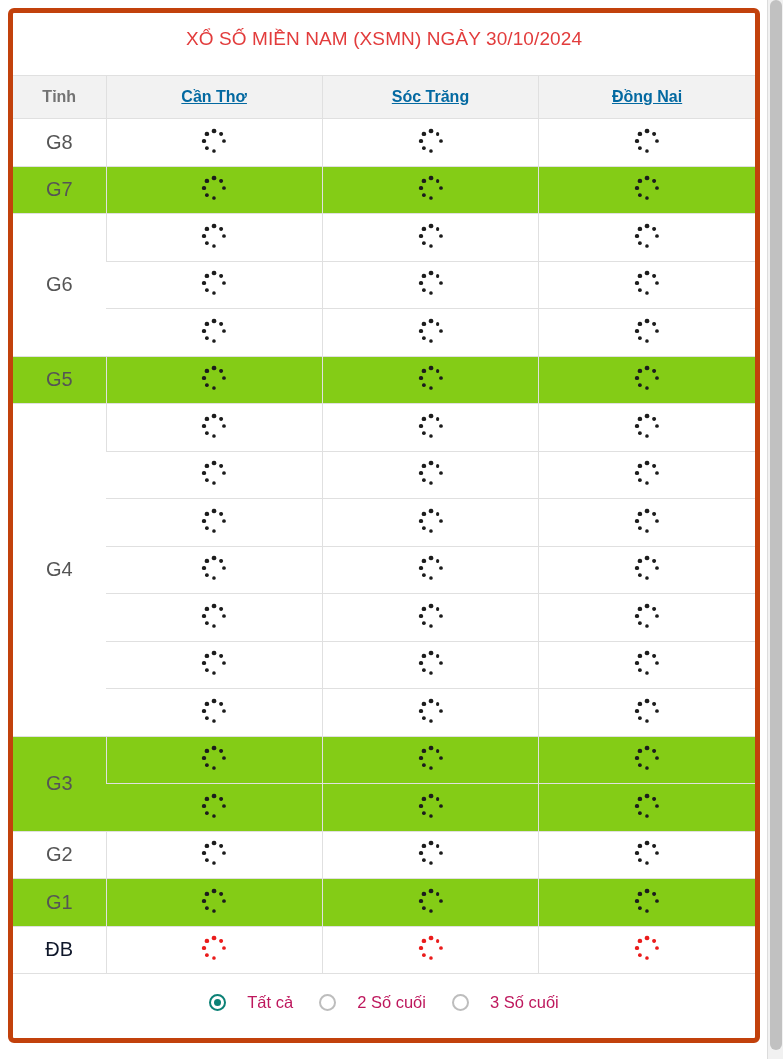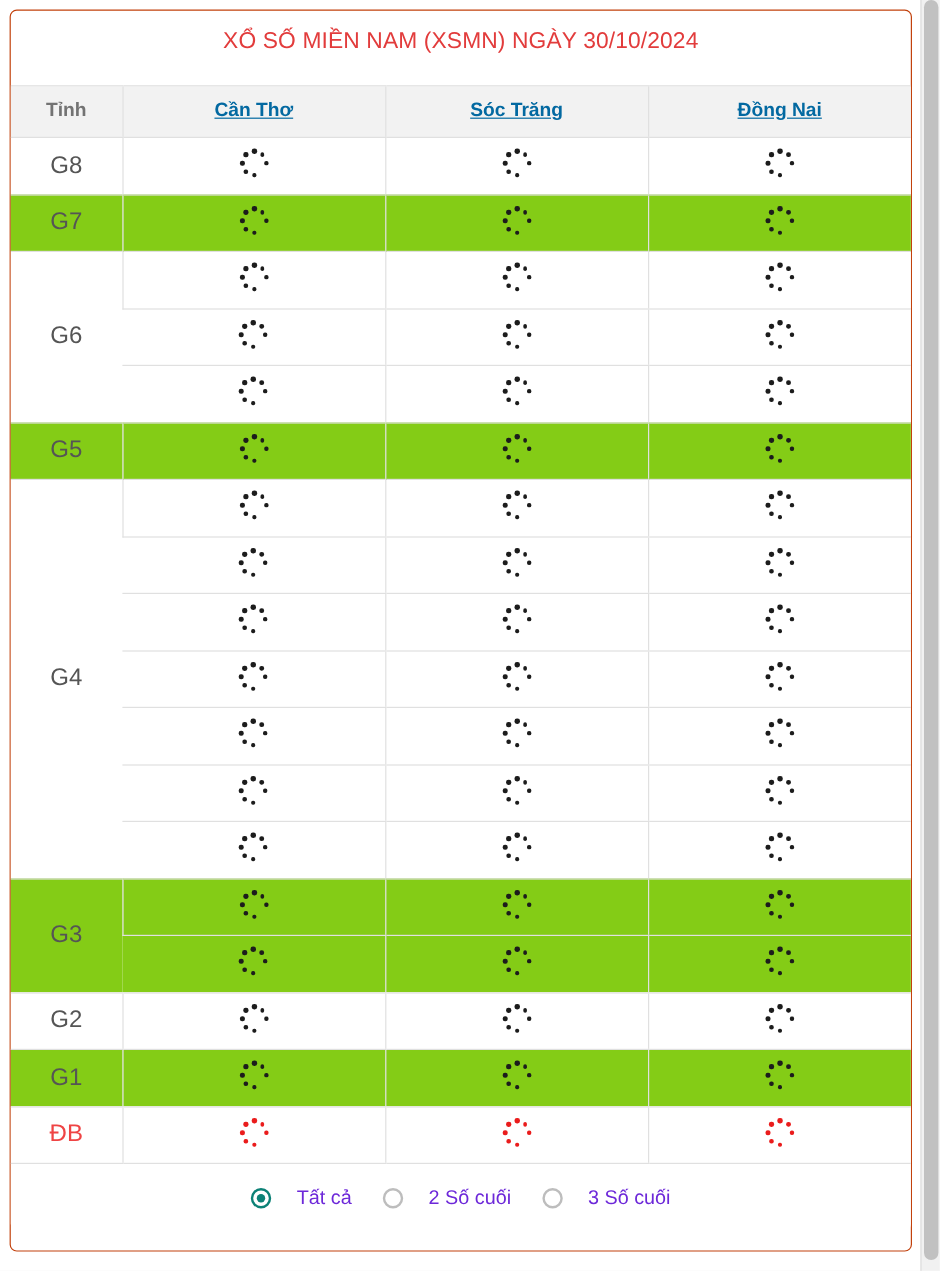--- a/index.html
+++ b/index.html
@@ -37,21 +37,21 @@
     border-radius: 6px;
   }
 
   
   .card {
     position: absolute;
     left: 8px; top: 8px;
     width: 752px;
     min-height: 1035px;
     background: #ffffff;
-    border: 1px solid #c2410c;
+    border: 5px solid #c2410c;
     border-radius: 6px;
     box-sizing: border-box;
     box-shadow: 0 0 0 1px rgba(255,255,255,0.4);
   }
 
   
   .head-block {
     padding: 14px 10px 12px 10px;
     text-align: center;
   }
@@ -125,21 +125,21 @@
     cursor: pointer;
   }
 
   tbody tr { height: 47.5px; }
   td.prize {
     color: #555555;
     font-size: 20px;
     background: inherit;
   }
   td.prize.special {
-    color: #ef4444;
+    color: #0f172a;
   }
   tr.shaded td { background: #84cc16; }
   tr.plain  td { background: #ffffff; }
 
   
   .spinner {
     position: relative;
     display: inline-block;
     width: 26px;
     height: 26px;
@@ -178,21 +178,21 @@
     background: #ffffff;
     border-bottom-left-radius: 6px;
     border-bottom-right-radius: 6px;
   }
   .radio-opt {
     display: flex;
     align-items: center;
     gap: 21px;
     cursor: pointer;
     font-size: 16.5px;
-    color: #6d28d9;
+    color: #be185d;
     white-space: nowrap;
     text-align: right;
   }
   .radio-dot {
     width: 17px; height: 17px;
     border-radius: 50%;
     border: 2px solid #bdbdbd;
     box-sizing: border-box;
     flex: 0 0 auto;
     position: relative;

